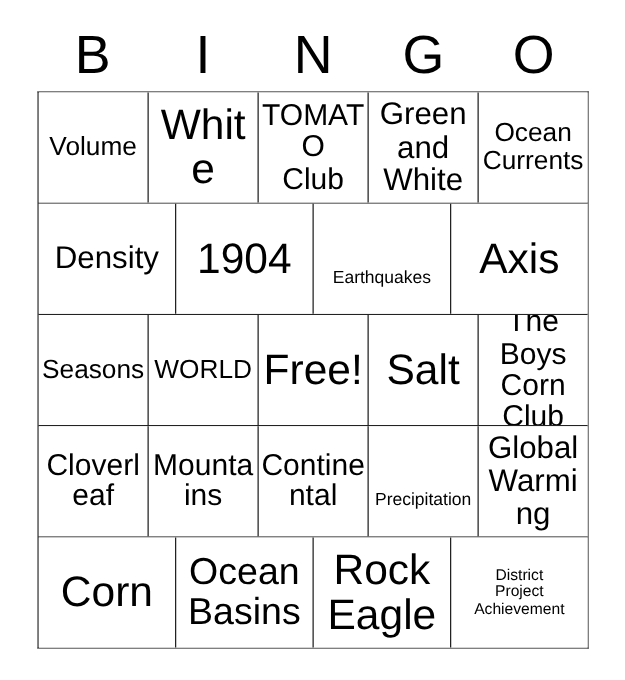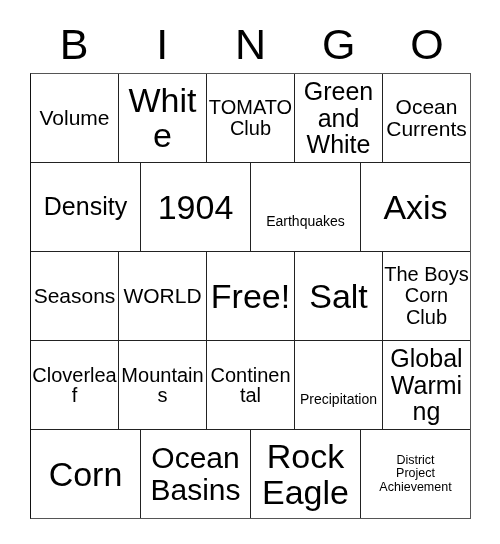--- a/index.html
+++ b/index.html
@@ -78,21 +78,21 @@
     width: 100%;
     line-height: 1.02;
     word-wrap: break-word;
   }
 
   
   .fs-xxl  { font-size: 34px; }
   .fs-xl   { font-size: 30px; }
   .fs-lg   { font-size: 25px; }
   .fs-md   { font-size: 21px; }
-  .fs-sm   { font-size: 20px; }
+  .fs-sm   { font-size: 24px; }
   .fs-xs   { font-size: 14px; margin-top: 29px; }
   .fs-xxs  { font-size: 12.5px; }
 
   .multi { line-height: 1.06; }
 </style>
 </head>
 <body>
 
 <div id="card">
 

